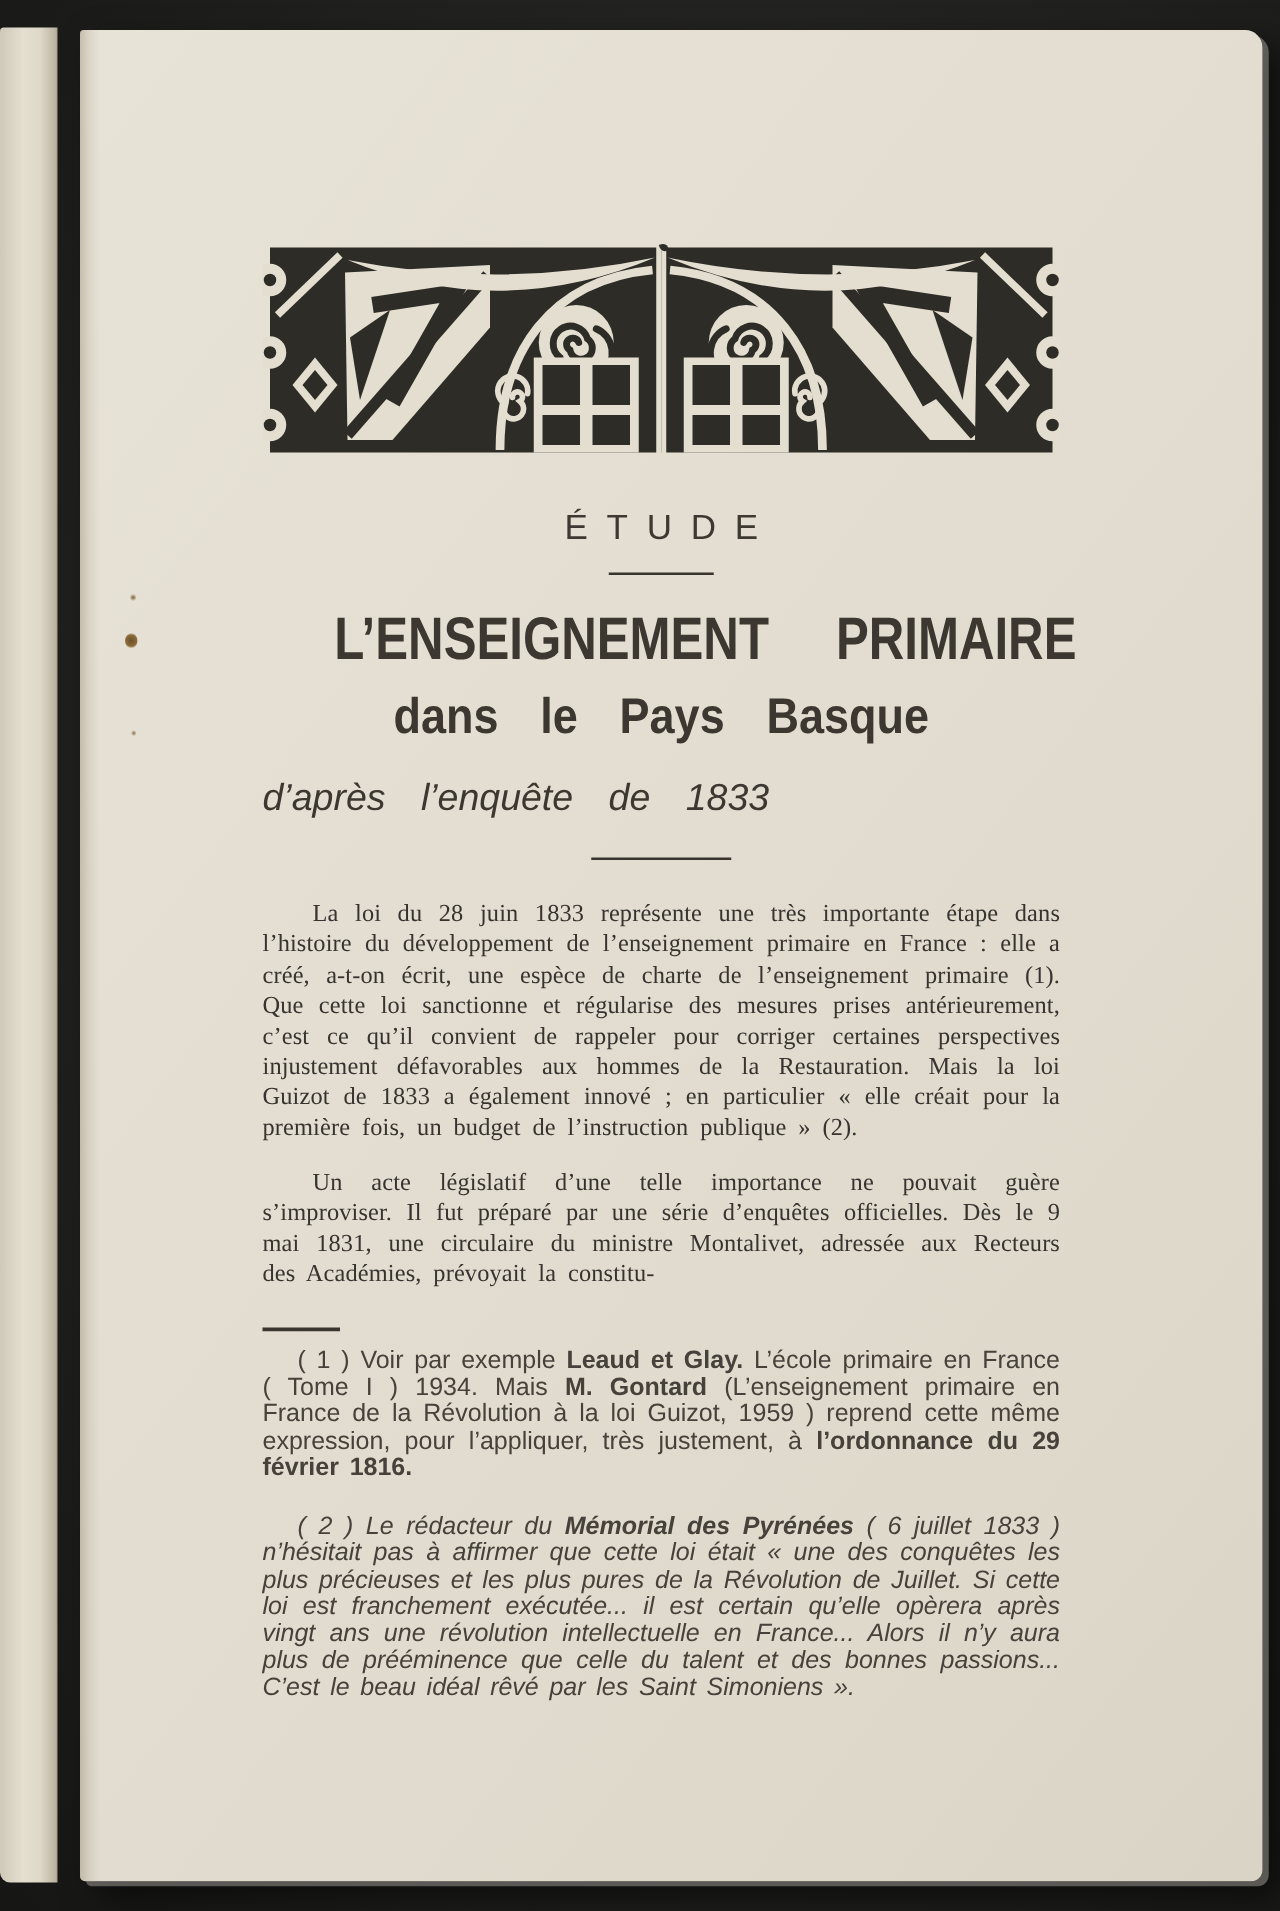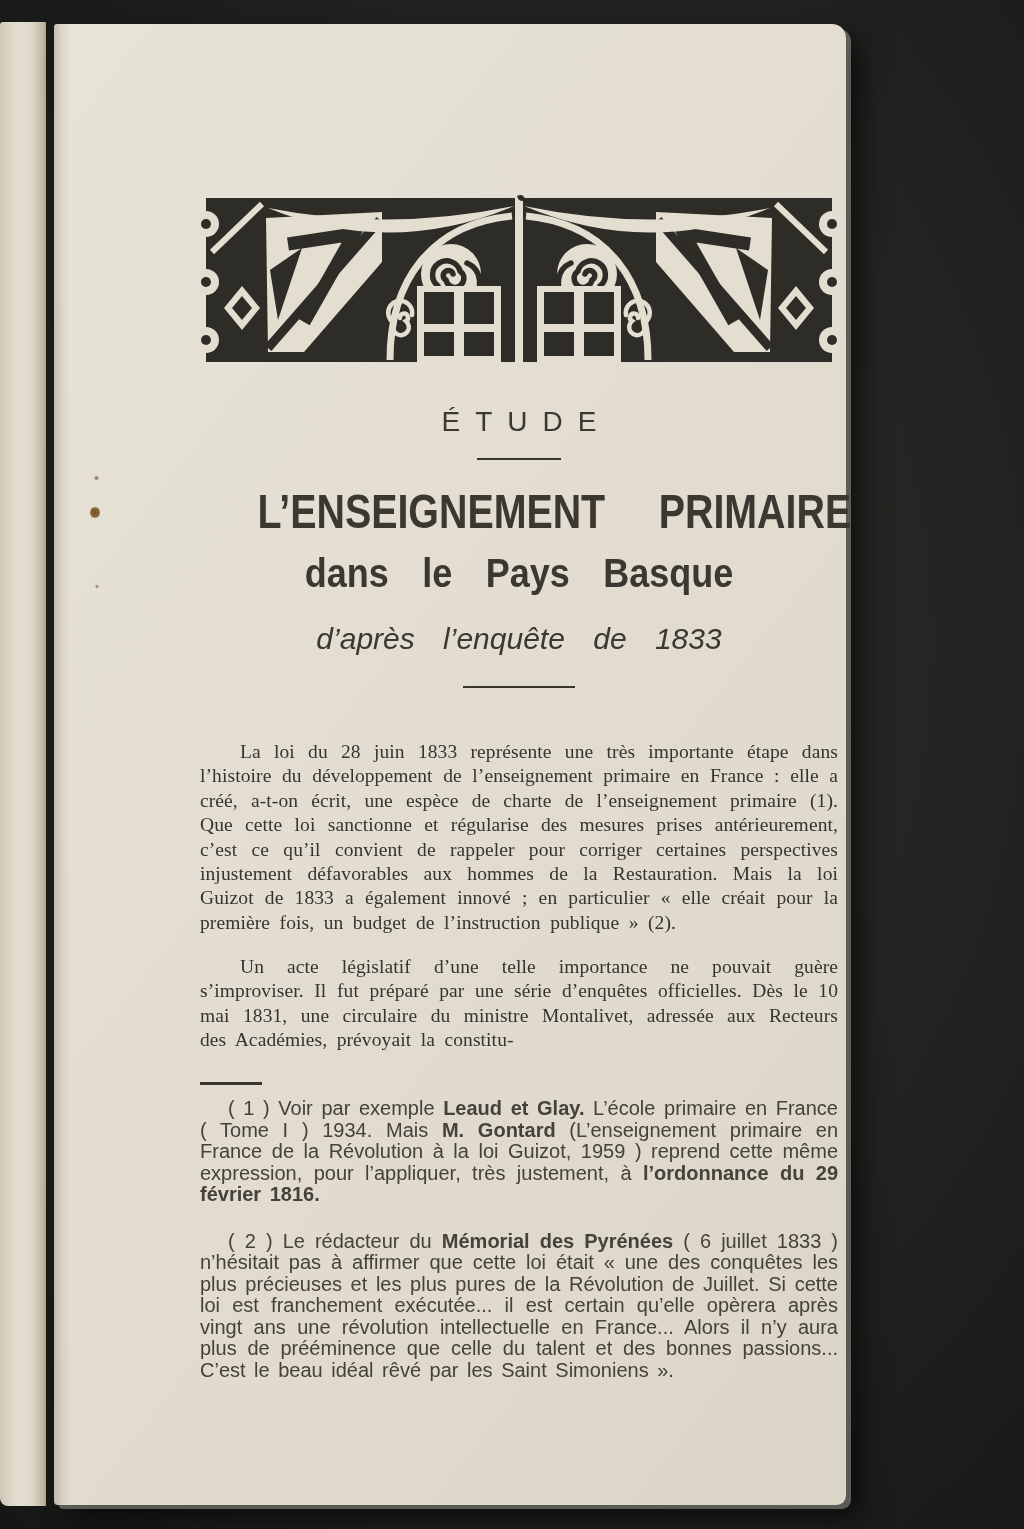--- a/index.html
+++ b/index.html
@@ -12,21 +12,21 @@
     position:absolute;inset:0;
     background:radial-gradient(ellipse at 58% 42%, #2b2b28 0%, #242422 45%, #161615 100%);
   }
   
   .flyleaf{
     position:absolute;left:0;top:22px;width:46px;height:1484px;
     background:linear-gradient(90deg,#cfc9b9 0%,#e5dfd1 40%,#ded8c8 70%,#beb5a3 96%,#a79d8b 100%);
     border-radius:3px 0 0 8px;
   }
   .page{
-    position:absolute;left:54px;top:24px;width:792px;height:1481px;
+    position:absolute;left:64px;top:24px;width:946px;height:1481px;
     background:linear-gradient(128deg,#e8e3d7 0%,#e3ded1 40%,#ded9cb 78%,#d9d4c5 100%);
     border-radius:3px 14px 9px 4px;
     box-shadow:5px 4px 0 rgba(165,163,156,.5), 15px 12px 28px rgba(0,0,0,.6);
   }
   
   .page::before{
     content:"";position:absolute;left:0;top:0;bottom:0;width:16px;
     background:linear-gradient(90deg,rgba(110,92,64,.28),rgba(110,92,64,.10) 45%,rgba(110,92,64,0));
     border-radius:3px 0 0 4px;
   }
@@ -58,43 +58,43 @@
     transform:scaleX(.82);transform-origin:50% 50%;white-space:nowrap;
   }
   .title-2{
     margin-top:12px;text-align:center;
     font-family:"Liberation Sans",sans-serif;
     font-size:40px;font-weight:700;line-height:46px;color:#3c3831;
     word-spacing:26px;
     transform:scaleX(.9);transform-origin:50% 50%;white-space:nowrap;
   }
   .subtitle{
-    margin-top:24px;text-align:center;
+    margin-top:24px;text-align:left;
     font-family:"Liberation Sans",sans-serif;
     font-size:30px;font-style:italic;font-weight:500;line-height:38px;color:#3c3831;
     word-spacing:20px;
   }
   .rule-subtitle{width:112px;height:2px;margin-top:28px;}
 
   .bodytext{
     font-family:"Liberation Serif",serif;
     font-size:19.5px;line-height:24.4px;color:#373330;
     text-align:justify;word-spacing:4.5px;letter-spacing:.1px;
   }
-  .para-1{margin-top:52px;text-indent:40px;}
+  .para-1{margin-top:32px;text-indent:40px;}
   .para-2{margin-top:6px;text-indent:40px;}
 
   .rule-footnote{width:62px;height:3px;margin:30px 0 0 0;background:#3a362f;}
   .footnote{
     font-family:"Liberation Sans",sans-serif;
     font-size:20px;line-height:21.5px;color:#46413a;
     text-align:justify;word-spacing:3px;text-indent:28px;
   }
   .fn-1{margin-top:13px;}
-  .fn-2{margin-top:25px;}
+  .fn-2{margin-top:25px;font-style:italic;}
   .b{font-weight:700;}
   .i{}
 </style>
 </head>
 <body>
 
 <div class="backdrop"></div>
 <div class="flyleaf"></div>
 
 <div class="page">
@@ -153,20 +153,20 @@
 
     <div class="kicker">ÉTUDE</div>
     <div class="rule rule-kicker"></div>
 
     <div class="title-1">L’ENSEIGNEMENT PRIMAIRE</div>
     <div class="title-2">dans le Pays Basque</div>
     <div class="subtitle">d’après l’enquête de 1833</div>
     <div class="rule rule-subtitle"></div>
 
     <p class="bodytext para-1"><span>La loi du 28 juin 1833 représente une très importante étape dans l’histoire du développement de l’enseignement primaire en France : elle a créé, a-t-on écrit, une espèce de charte de l’enseignement primaire (1). Que cette loi sanctionne et régularise des mesures prises antérieurement, c’est ce qu’il convient de rappeler pour corriger certaines perspectives injustement défavorables aux hommes de la Restauration. Mais la loi Guizot de 1833 a également innové ; en particulier « elle créait pour la première fois, un budget de l’instruction publique » (2).</span></p>
-    <p class="bodytext para-2"><span>Un acte législatif d’une telle importance ne pouvait guère s’improviser. Il fut préparé par une série d’enquêtes officielles. Dès le 10 mai 1831, une circulaire du ministre </span><span class="i">Montalivet</span><span>, adressée aux Recteurs des Académies, prévoyait la constitu-</span></p>
+    <p class="bodytext para-2"><span>Un acte législatif d’une telle importance ne pouvait guère s’improviser. Il fut préparé par une série d’enquêtes officielles. Dès le 9 mai 1831, une circulaire du ministre </span><span class="i">Montalivet</span><span>, adressée aux Recteurs des Académies, prévoyait la constitu-</span></p>
 
     <div class="rule-footnote"></div>
     <p class="footnote fn-1"><span>( 1 )  Voir par exemple </span><span class="b">Leaud et Glay.</span><span> L’école primaire en France ( Tome I ) 1934. Mais </span><span class="b">M. Gontard</span><span> (L’enseignement primaire en France de la Révolution à la loi Guizot, 1959 ) reprend cette même expression, pour l’appliquer, très justement, à </span><span class="b">l’ordonnance du 29 février 1816.</span></p>
     <p class="footnote fn-2"><span>( 2 )  Le rédacteur du </span><span class="b">Mémorial des Pyrénées</span><span> ( 6 juillet 1833 ) n’hésitait pas à affirmer que cette loi était « une des conquêtes les plus précieuses et les plus pures de la Révolution de Juillet. Si cette loi est franchement exécutée... il est certain qu’elle opèrera après vingt ans une révolution intellectuelle en France... Alors il n’y aura plus de prééminence que celle du talent et des bonnes passions... C’est le beau idéal rêvé par les Saint Simoniens ».</span></p>
 
   </div>
 </div>
 
 </body></html>

